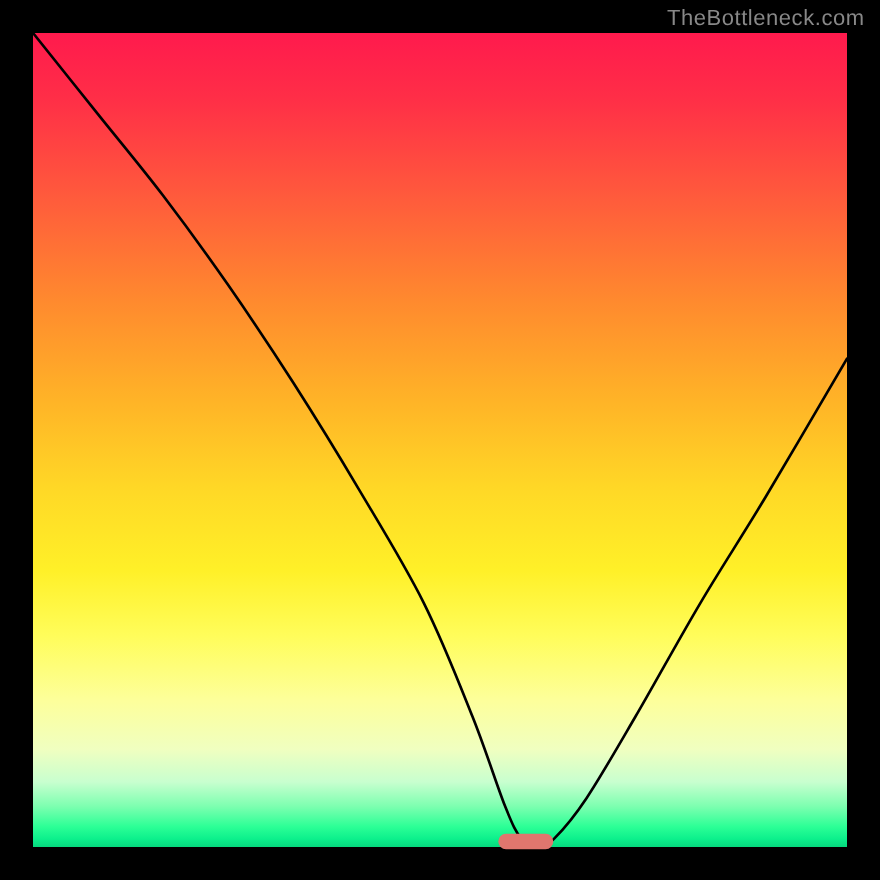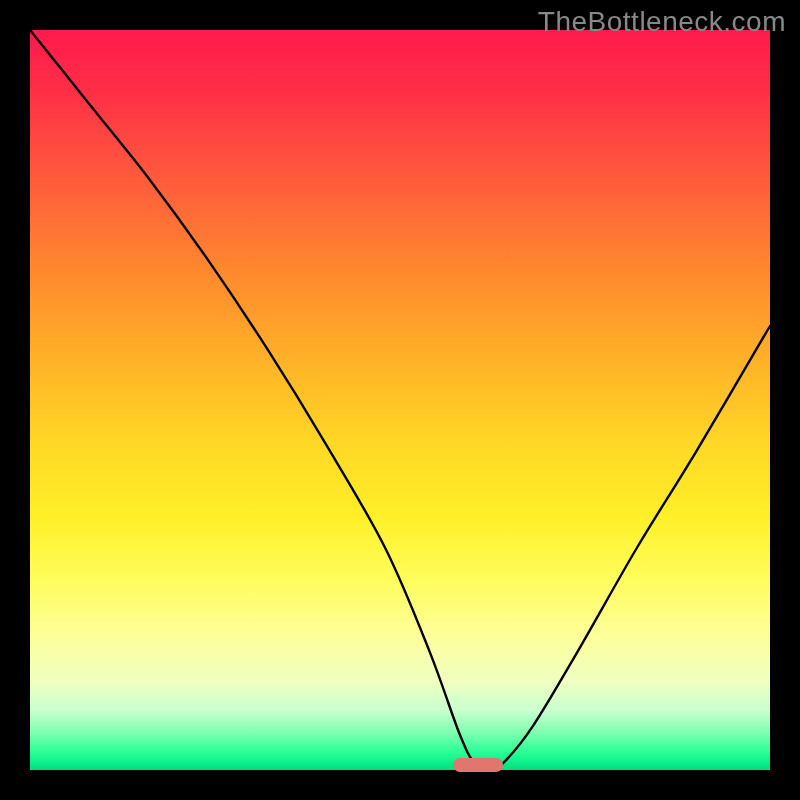--- a/index.html
+++ b/index.html
@@ -15,21 +15,21 @@
     position: relative;
     width: 800px;
     height: 800px;
     background: #000;
   }
   .watermark {
     position: absolute;
     top: 6px;
     right: 14px;
     color: #888;
-    font-size: 28px;
+    font-size: 20px;
     font-weight: 500;
     letter-spacing: 0.5px;
     z-index: 50;
   }
   .plot-area {
     
     position: absolute;
     left: 30px;
     top: 30px;
     width: 740px;

